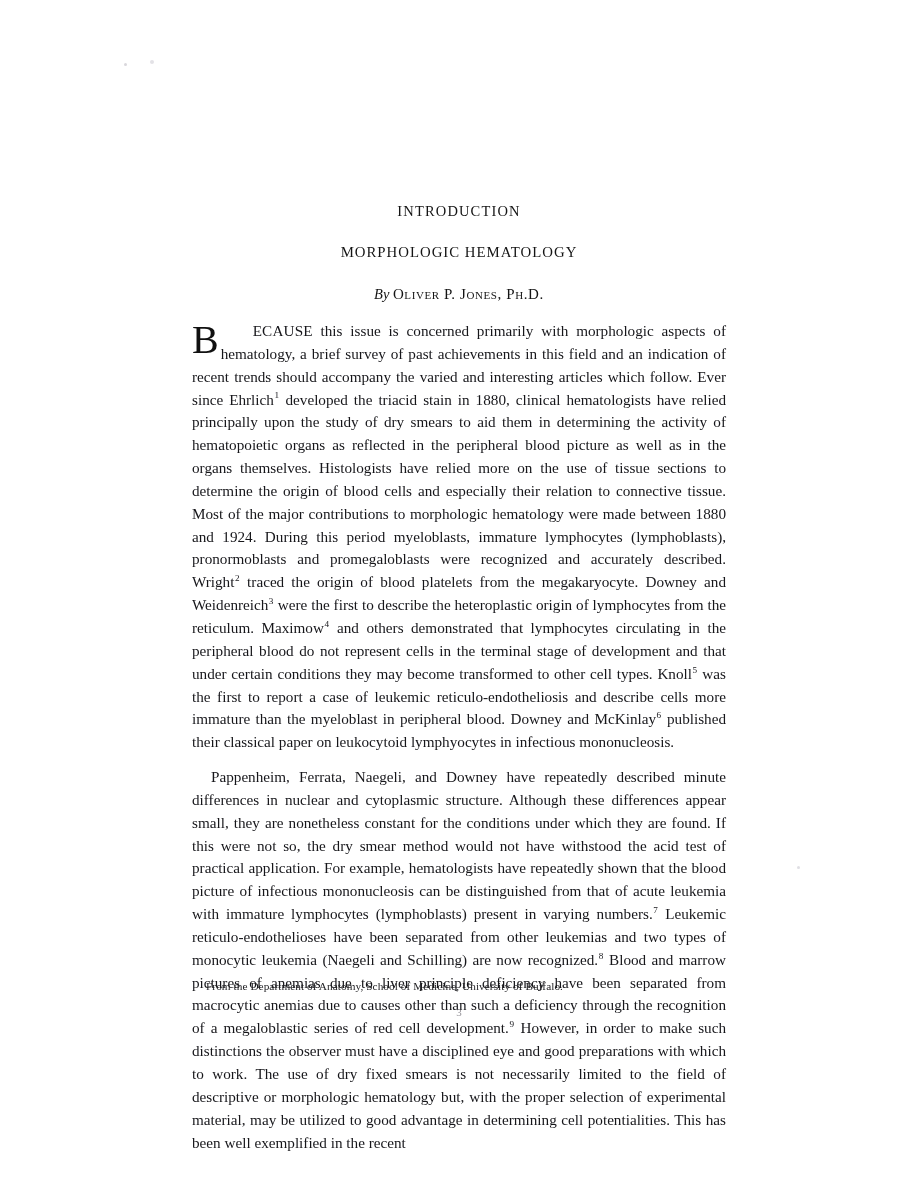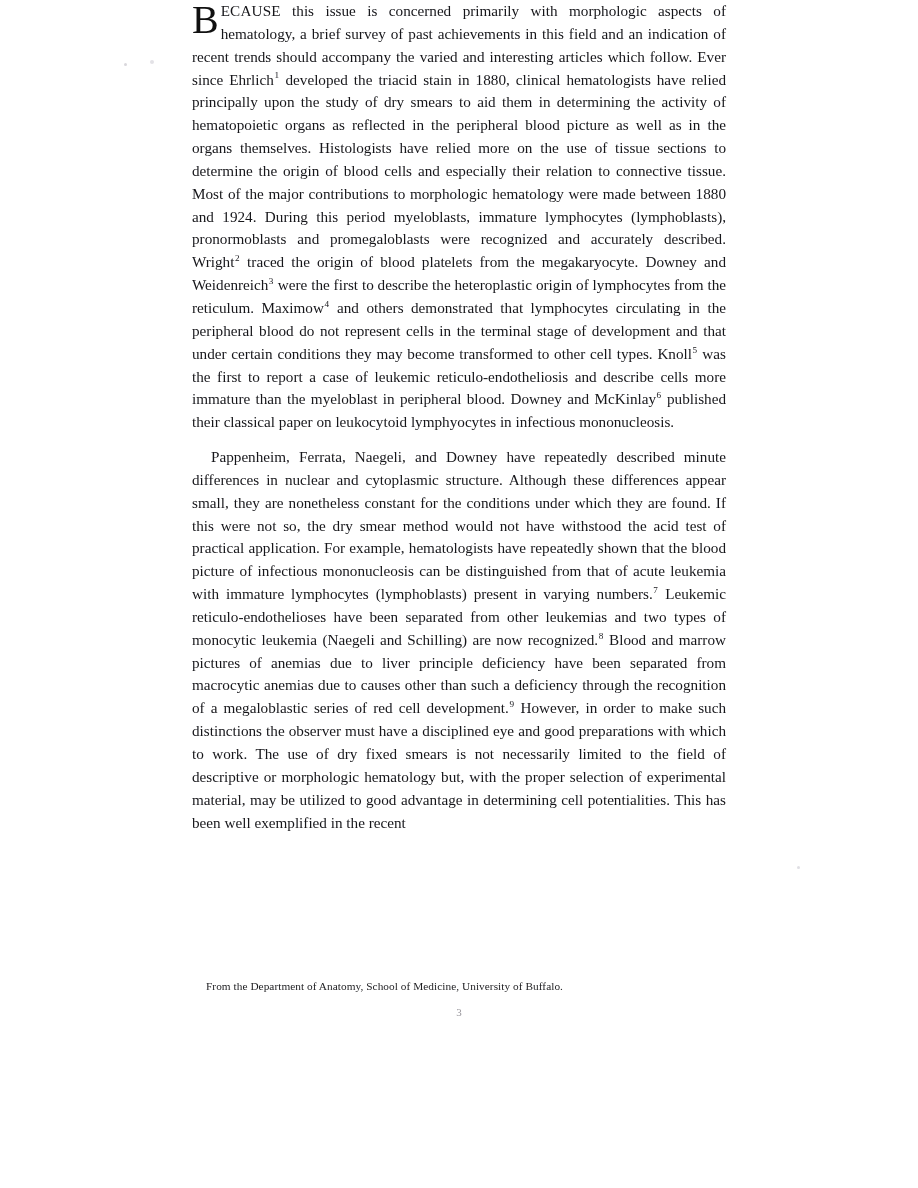--- a/index.html
+++ b/index.html
@@ -86,20 +86,21 @@
     float: left;
     font-size: 40px;
     line-height: 36px;
     padding: 2px 1px 0 0;
     margin-right: 1px;
     font-weight: 400;
     color: #101010;
   }
   .para .smallcaps-lead {
     letter-spacing: .15px;
+    margin-left: 32px;
   }
 
   sup {
     font-size: 9.2px;
     vertical-align: super;
     line-height: 0;
     padding-left: .5px;
     padding-right: .5px;
   }
 
@@ -140,20 +141,30 @@
 <body>
 
 <div class="page">
 
   <span class="speck s1"></span>
   <span class="speck s2"></span>
   <span class="speck s3"></span>
 
   <div class="content">
 
+    <div class="heading-block">
+      <div class="h-intro">INTRODUCTION</div>
+
+      <div class="h-title">MORPHOLOGIC HEMATOLOGY</div>
+
+      <div class="byline">
+        <span class="by">By</span>
+        <span class="sc">Oliver P. Jones, Ph.D.</span>
+      </div>
+    </div>
 
     <p class="para">
       <span class="dropcap">B</span><span class="smallcaps-lead">ECAUSE</span><span> this issue is concerned primarily with morphologic aspects of hematology, a brief survey of past achievements in this field and an indication of recent trends should accompany the varied and interesting articles which follow. Ever since Ehrlich</span><sup>1</sup><span> developed the triacid stain in 1880, clinical hematologists have relied principally upon the study of dry smears to aid them in determining the activity of hematopoietic organs as reflected in the peripheral blood picture as well as in the organs themselves. Histologists have relied more on the use of tissue sections to determine the origin of blood cells and especially their relation to connective tissue. Most of the major contributions to morphologic hematology were made between 1880 and 1924. During this period myeloblasts, immature lymphocytes (lymphoblasts), pronormoblasts and promegaloblasts were recognized and accurately described. Wright</span><sup>2</sup><span> traced the origin of blood platelets from the megakaryocyte. Downey and Weidenreich</span><sup>3</sup><span> were the first to describe the heteroplastic origin of lymphocytes from the reticulum. Maximow</span><sup>4</sup><span> and others demonstrated that lymphocytes circulating in the peripheral blood do not represent cells in the terminal stage of development and that under certain conditions they may become transformed to other cell types. Knoll</span><sup>5</sup><span> was the first to report a case of leukemic reticulo-endotheliosis and describe cells more immature than the myeloblast in peripheral blood. Downey and McKinlay</span><sup>6</sup><span> published their classical paper on leukocytoid lymphyocytes in infectious mononucleosis.</span>
     </p>
 
     <p class="para indent">
       <span>Pappenheim, Ferrata, Naegeli, and Downey have repeatedly described minute differences in nuclear and cytoplasmic structure. Although these differences appear small, they are nonetheless constant for the conditions under which they are found. If this were not so, the dry smear method would not have withstood the acid test of practical application. For example, hematologists have repeatedly shown that the blood picture of infectious mononucleosis can be distinguished from that of acute leukemia with immature lymphocytes (lymphoblasts) present in varying numbers.</span><sup>7</sup><span>  Leukemic reticulo-endothelioses have been separated from other leukemias and two types of monocytic leukemia (Naegeli and Schilling) are now recognized.</span><sup>8</sup><span> Blood and marrow pictures of anemias due to liver principle deficiency have been separated from macrocytic anemias due to causes other than such a deficiency through the recognition of a megaloblastic series of red cell development.</span><sup>9</sup><span> However, in order to make such distinctions the observer must have a disciplined eye and good preparations with which to work. The use of dry fixed smears is not necessarily limited to the field of descriptive or morphologic hematology but, with the proper selection of experimental material, may be utilized to good advantage in determining cell potentialities. This has been well exemplified in the recent</span>
     </p>
 
   </div>

